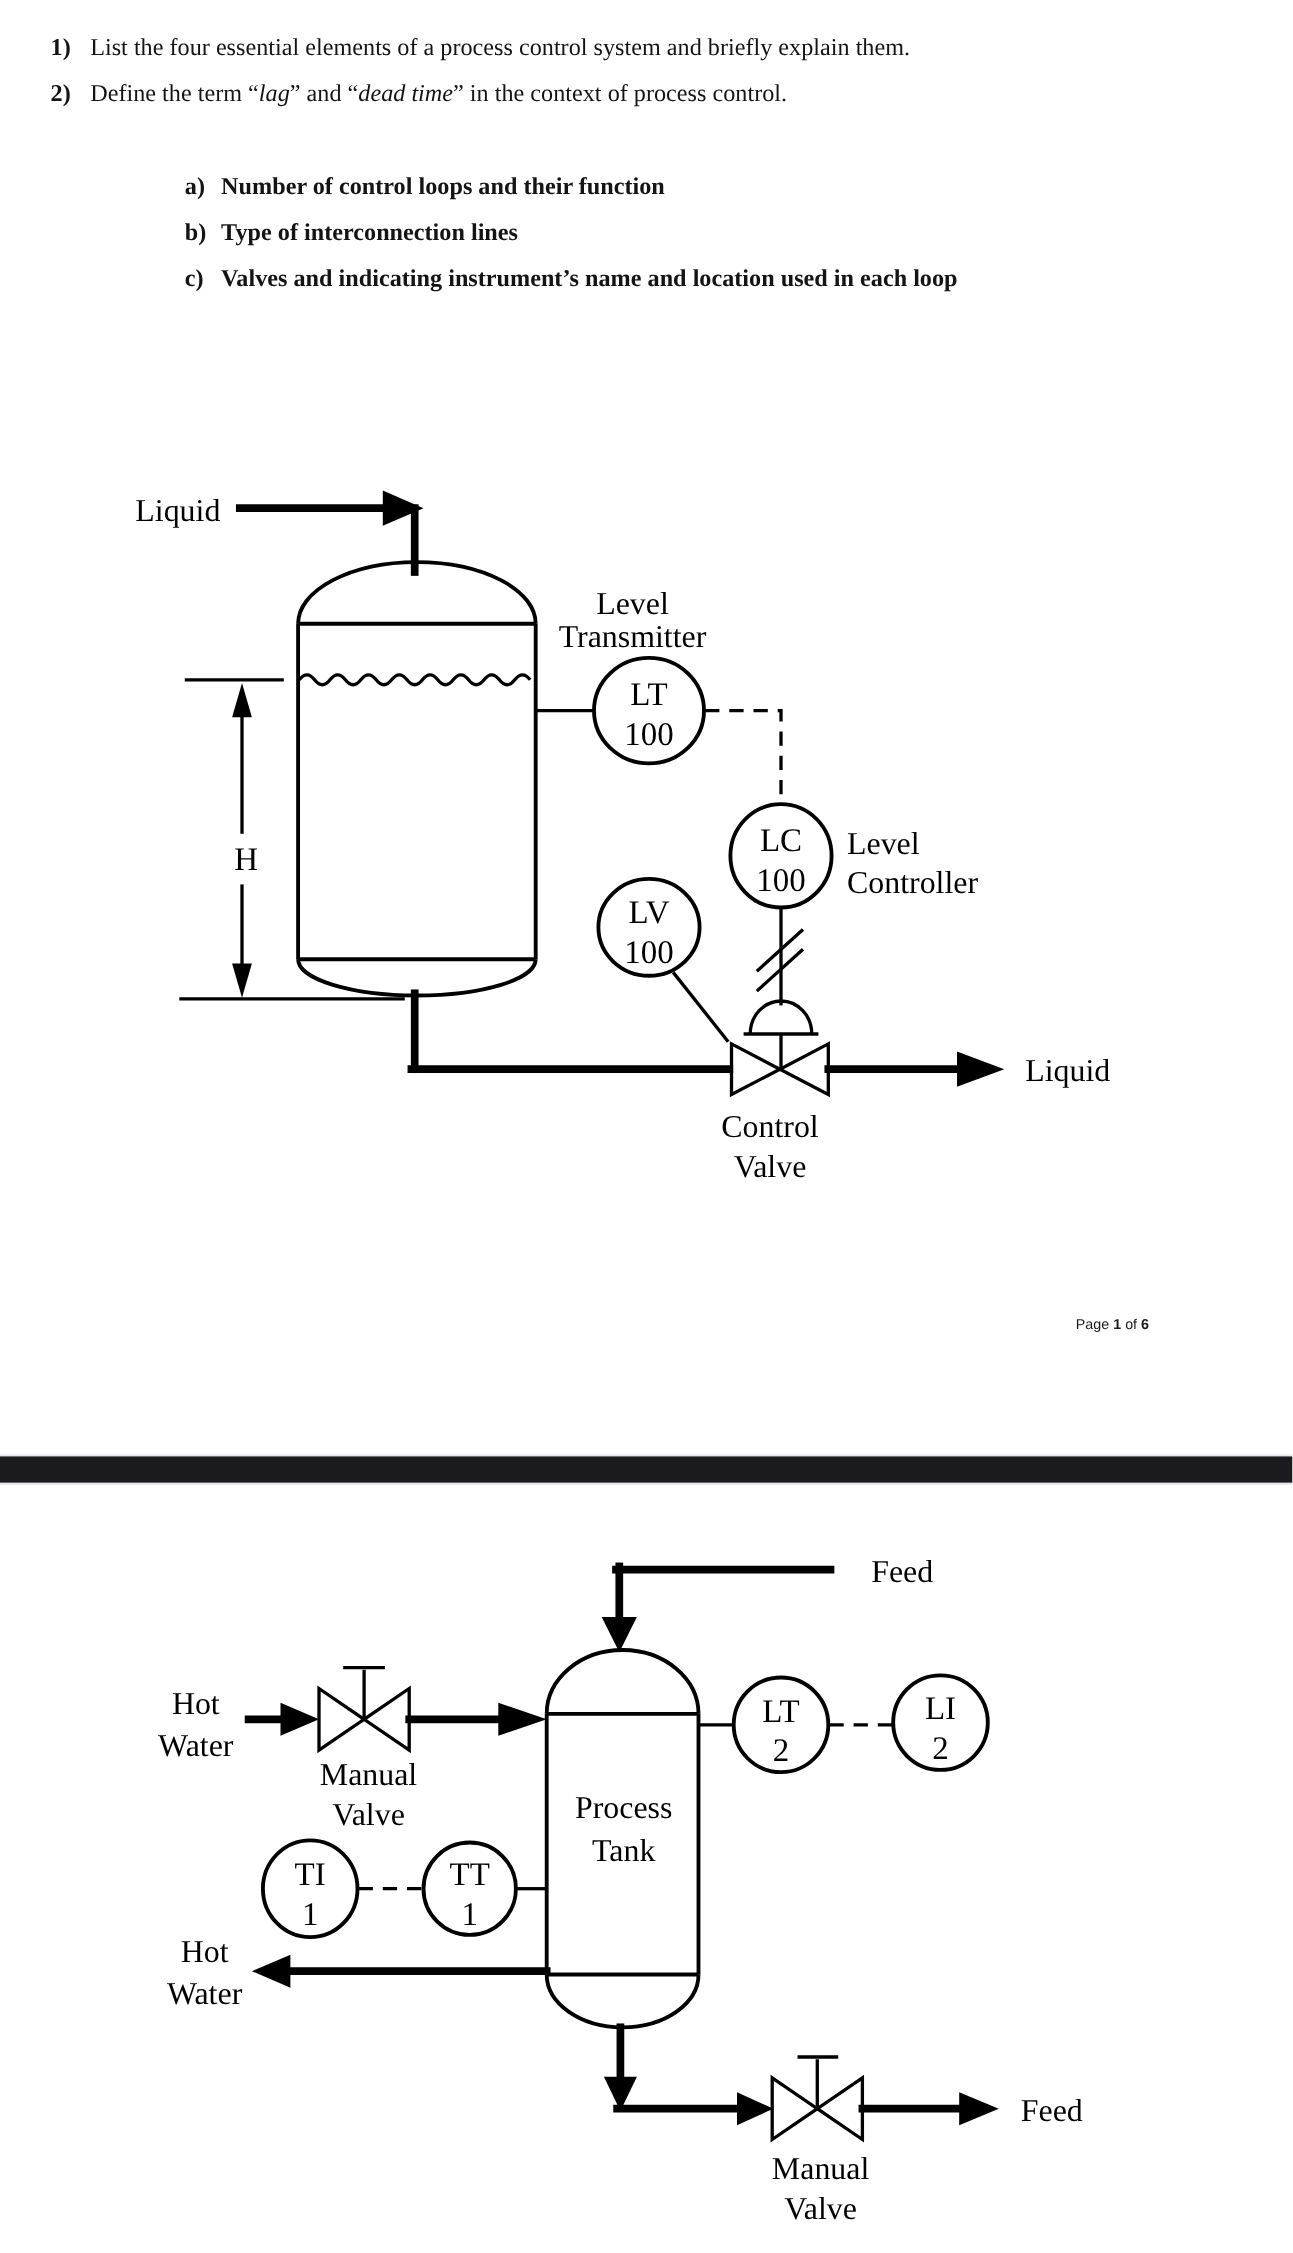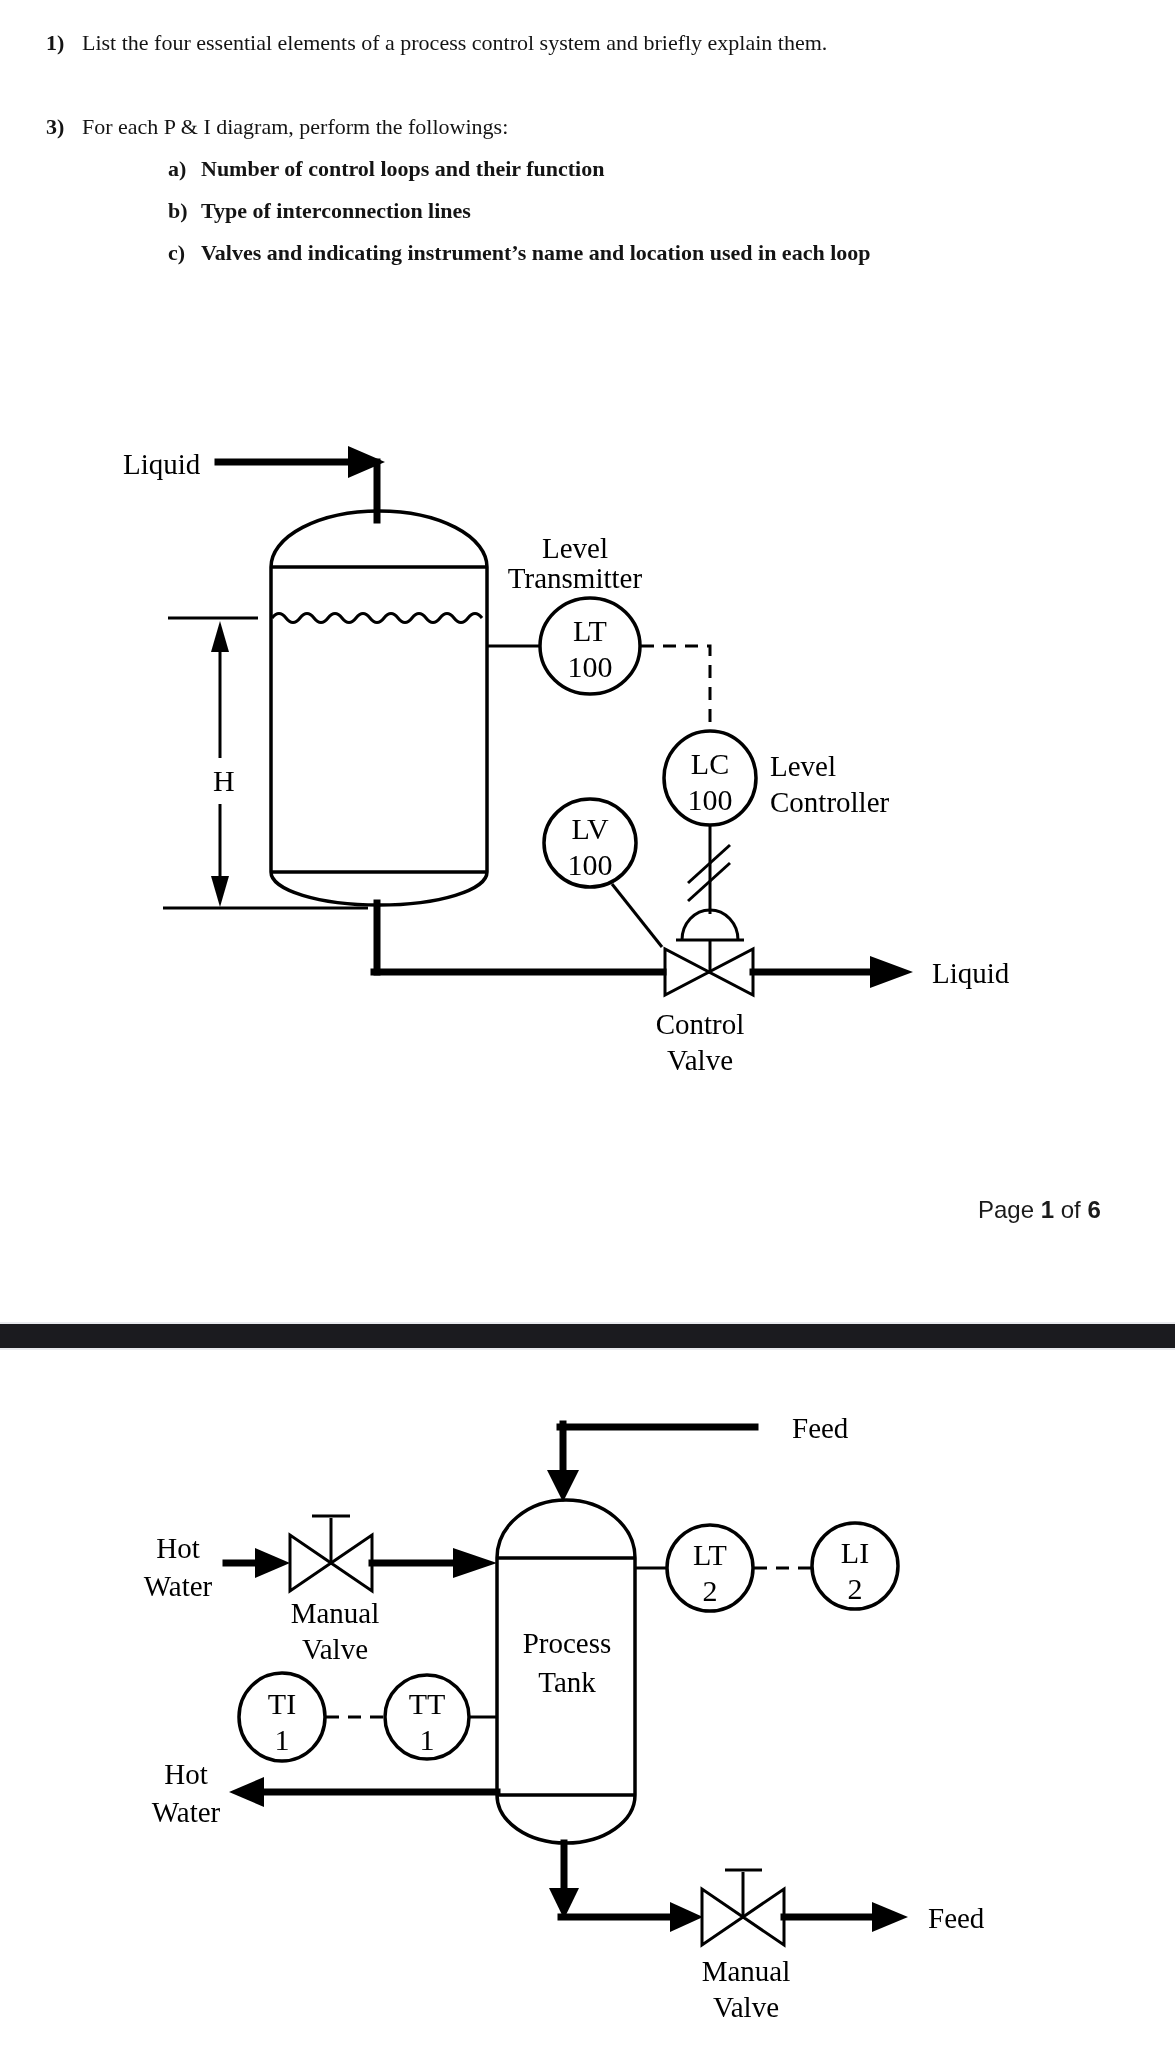--- a/index.html
+++ b/index.html
@@ -17,21 +17,21 @@
 
   
   .q{position:absolute;left:46px;font-size:22px;white-space:nowrap;}
   .q .qnum{display:inline-block;width:36px;font-weight:bold;}
   .sq{position:absolute;left:168px;font-size:22px;white-space:nowrap;font-weight:bold;}
   .sq .qnum{display:inline-block;width:33px;}
 
   
   .footer{
     position:absolute;top:1196px;left:978px;font-family:"Liberation Sans",sans-serif;
-    font-size:24px;color:#1b1b1b;white-space:nowrap;
+    font-size:13px;color:#1b1b1b;white-space:nowrap;
   }
   .footer .b{font-weight:bold;}
 
   svg{position:absolute;left:0;}
   svg text{font-family:"Liberation Serif",serif;fill:#000;}
   .lbl{font-size:29px;}
   .tag{font-size:30px;}
   .ln{stroke:#000;stroke-width:3;fill:none;}
   .ln35{stroke:#000;stroke-width:3.5;fill:none;}
   .pipe{stroke:#000;stroke-width:7;fill:none;stroke-linecap:square;}
@@ -41,22 +41,22 @@
   .tri{fill:#fff;stroke:#000;stroke-width:3;stroke-linejoin:miter;}
 </style>
 </head>
 <body>
 
 <div class="page" id="page1">
 
   <div class="q" style="top:30px">
     <span class="qnum">1)</span><span>List the four essential elements of a process control system and briefly explain them.</span>
   </div>
-  <div class="q" style="top:114px">
-    <span class="qnum">3)</span><span>For each P &amp; I diagram, perform the followings:</span>
+  <div class="q" style="top:72px">
+    <span class="qnum">2)</span><span><span>Define the term “</span><i>lag</i><span>” and “</span><i>dead time</i><span>” in the context of process control.</span></span>
   </div>
   <div class="sq" style="top:156px">
     <span class="qnum">a)</span><span>Number of control loops and their function</span>
   </div>
   <div class="sq" style="top:198px">
     <span class="qnum">b)</span><span>Type of interconnection lines</span>
   </div>
   <div class="sq" style="top:240px">
     <span class="qnum">c)</span><span>Valves and indicating instrument’s name and location used in each loop</span>
   </div>

